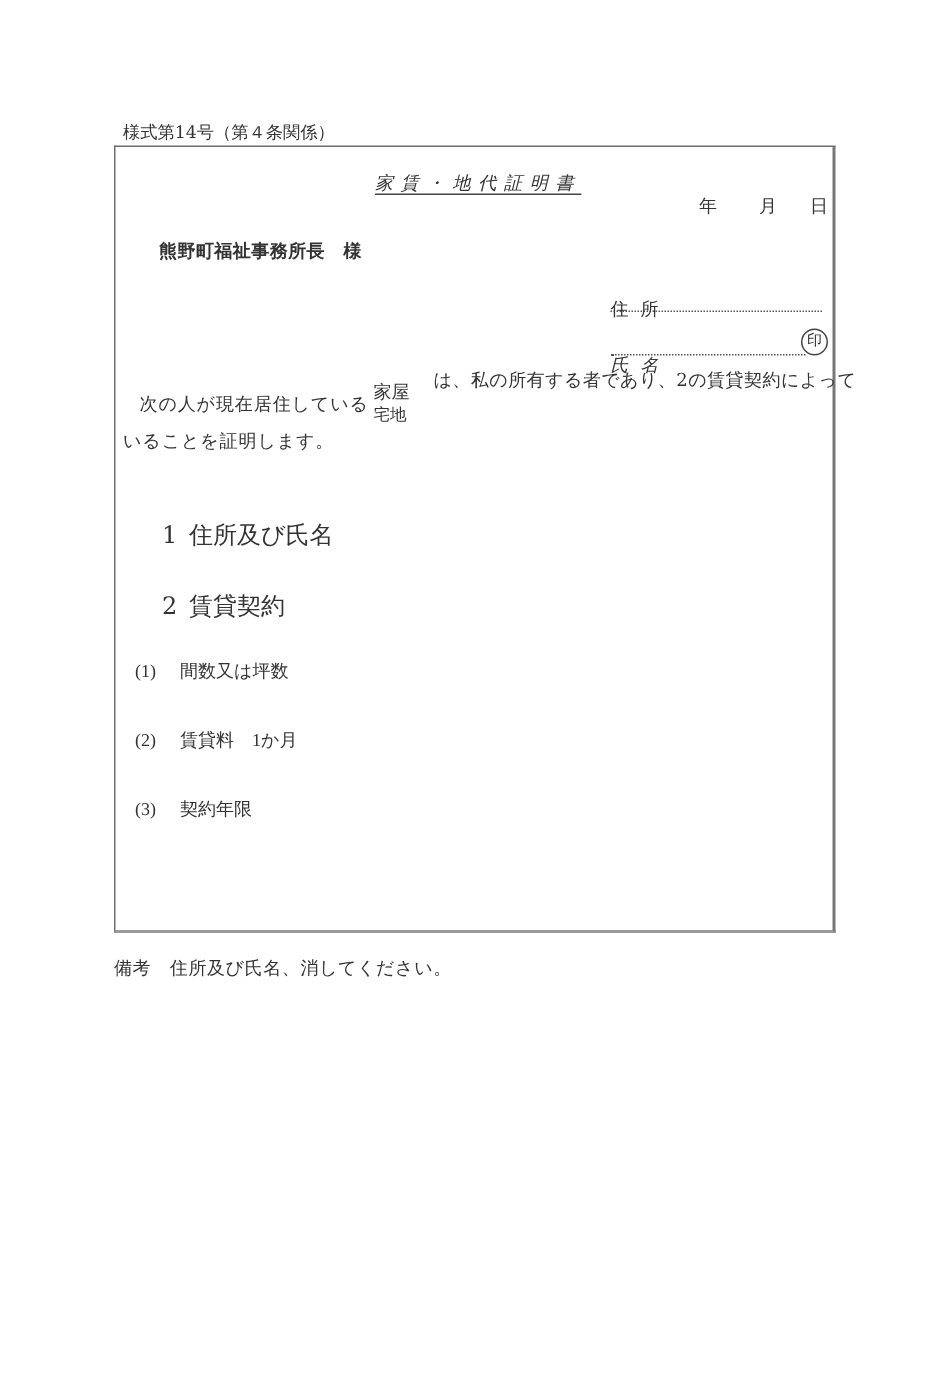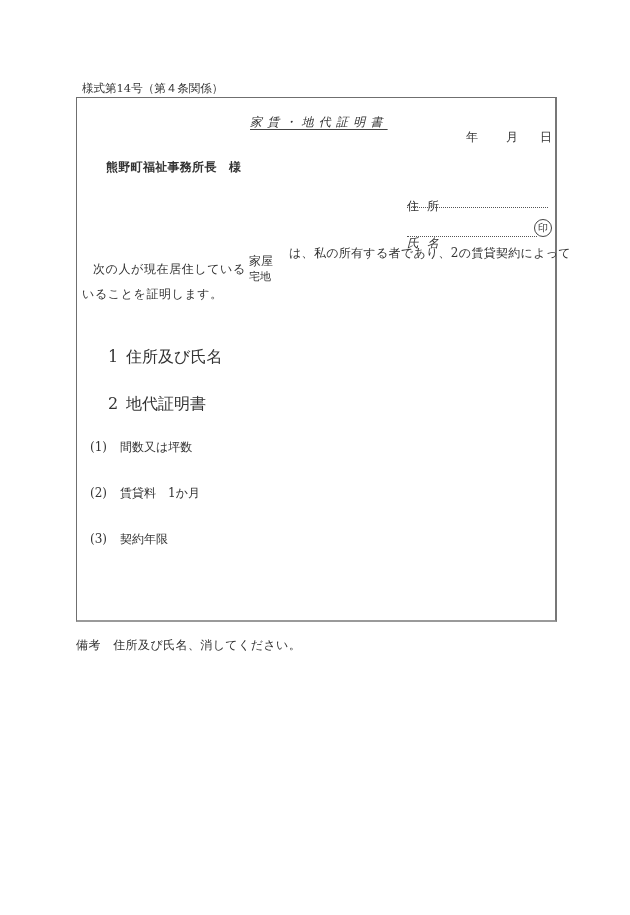--- a/index.html
+++ b/index.html
@@ -70,21 +70,21 @@
     }
 
     .body-1 { left: 93px; top: 263px; letter-spacing: 0.6px; }
     .choice-1 { left: 249px; top: 255px; font-size: 12px; }
     .choice-2 { left: 249px; top: 271px; font-size: 11px; }
     .body-2 { left: 289px; top: 247px; letter-spacing: 0.3px; }
     .body-3 { left: 82px; top: 288px; letter-spacing: 0.6px; text-align: right; }
 
     .item { left: 94px; font-size: 16px; margin-left: 14px; }
     .item .num { display: inline-block; width: 18px; }
-    .sub { left: 90px; font-size: 12px; }
+    .sub { left: 90px; font-size: 12px; font-family: Liberation Serif, serif; }
     .sub .num { display: inline-block; width: 30px; }
 
     .note { left: 76px; top: 639px; font-size: 12px; letter-spacing: 0.4px; }
   </style>
 </head>
 <body>
 
 <div class="abs form-number">様式第14号（第４条関係）</div>
 
 <div class="frame"></div>
@@ -107,21 +107,21 @@
 <div class="abs body-1">次の人が現在居住している</div>
 <div class="abs choice-1">家屋</div>
 <div class="abs choice-2">宅地</div>
 <div class="abs body-2">は、私の所有する者であり、2の賃貸契約によって</div>
 <div class="abs body-3">いることを証明します。</div>
 
 <div class="abs item" style="top:349px;">
   <span class="num">1</span><span>住所及び氏名</span>
 </div>
 <div class="abs item" style="top:396px;">
-  <span class="num">2</span><span>地代証明書</span>
+  <span class="num">2</span><span>賃貸契約</span>
 </div>
 
 <div class="abs sub" style="top:441px;">
   <span class="num">(1)</span><span>間数又は坪数</span>
 </div>
 <div class="abs sub" style="top:487px;">
   <span class="num">(2)</span><span>賃貸料　1か月</span>
 </div>
 <div class="abs sub" style="top:533px;">
   <span class="num">(3)</span><span>契約年限</span>

